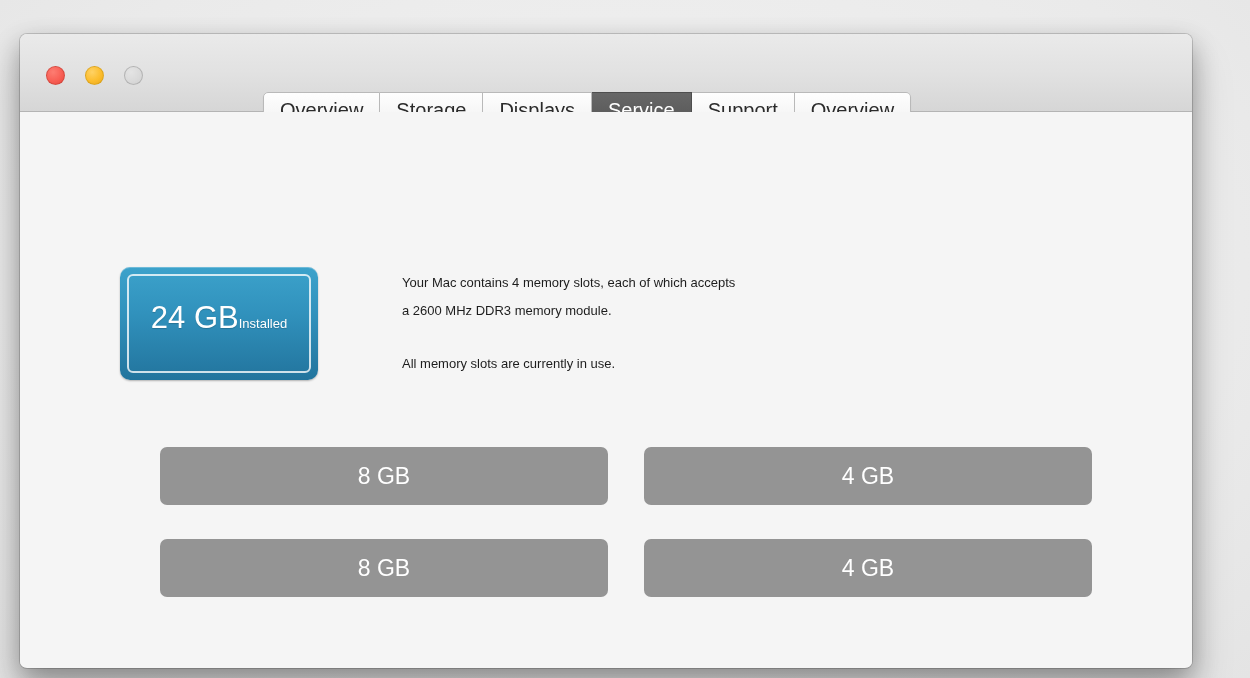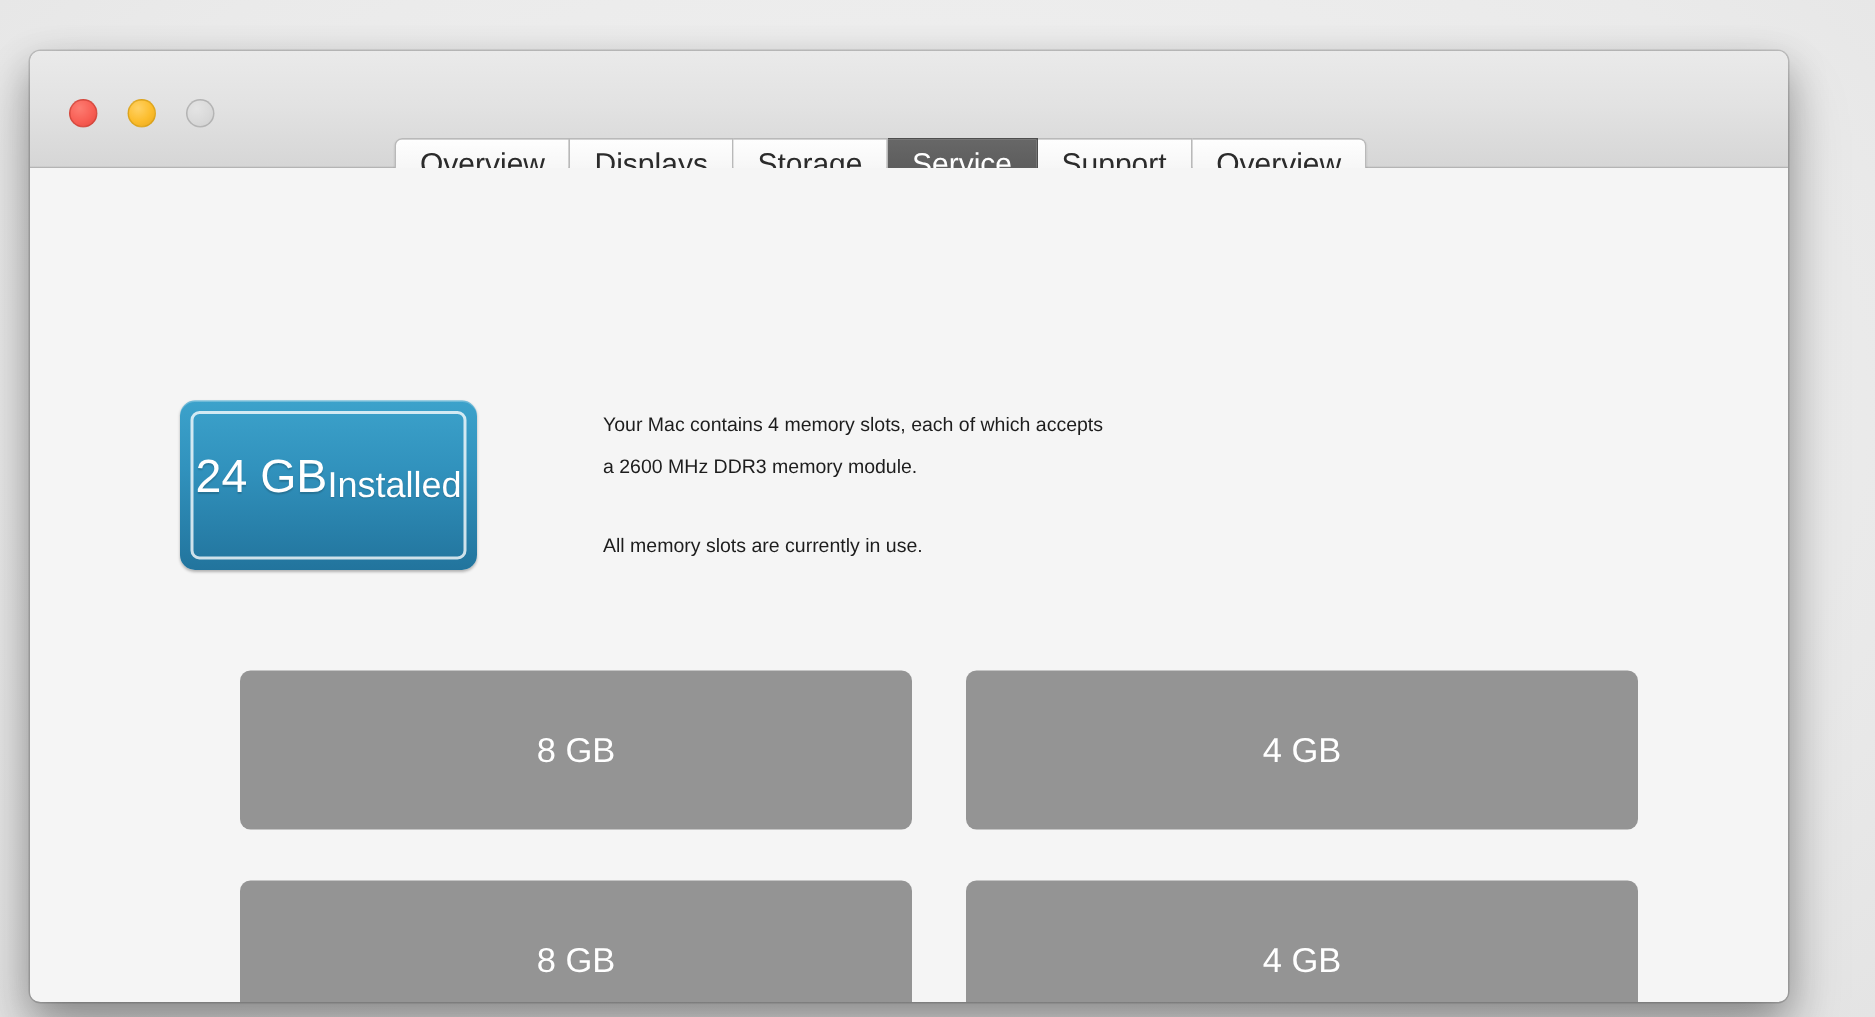--- a/index.html
+++ b/index.html
@@ -154,21 +154,21 @@
   #installed-size {
     position: relative;
     font-size: 31px;
     color: #ffffff;
     line-height: 1;
     margin-bottom: 12px;
     text-shadow: 0 1px 1px rgba(0,0,0,0.18);
   }
   #installed-label {
     position: relative;
-    font-size: 24px;
+    font-size: 13px;
     color: #ffffff;
     line-height: 1;
     text-shadow: 0 1px 1px rgba(0,0,0,0.18);
   }
 
   
   #description {
     position: absolute;
     left: 382px;
     top: 157px;
@@ -189,21 +189,21 @@
     position: absolute;
     left: 140px;
     top: 335px;
     width: 932px;
     display: grid;
     grid-template-columns: 448px 448px;
     grid-column-gap: 36px;
     grid-row-gap: 34px;
   }
   .memory-slot {
-    height: 106px;
+    height: 58px;
     border-radius: 7px;
     background: #949494;
     display: flex;
     align-items: center;
     justify-content: center;
     color: #ffffff;
     font-size: 23px;
     user-select: none;
   }
 </style>
@@ -220,24 +220,24 @@
       <div class="traffic-light tl-close"></div>
       <div class="traffic-light tl-minimize"></div>
       <div class="traffic-light tl-zoom"></div>
     </div>
 
     <div id="tab-bar">
       <div class="tab">
         <span>Overview</span>
       </div>
       <div class="tab">
+        <span>Storage</span>
+      </div>
+      <div class="tab">
         <span>Displays</span>
-      </div>
-      <div class="tab">
-        <span>Storage</span>
       </div>
       <div class="tab selected">
         <span>Service</span>
       </div>
       <div class="tab">
         <span>Support</span>
       </div>
       <div class="tab">
         <span>Overview</span>
       </div>

